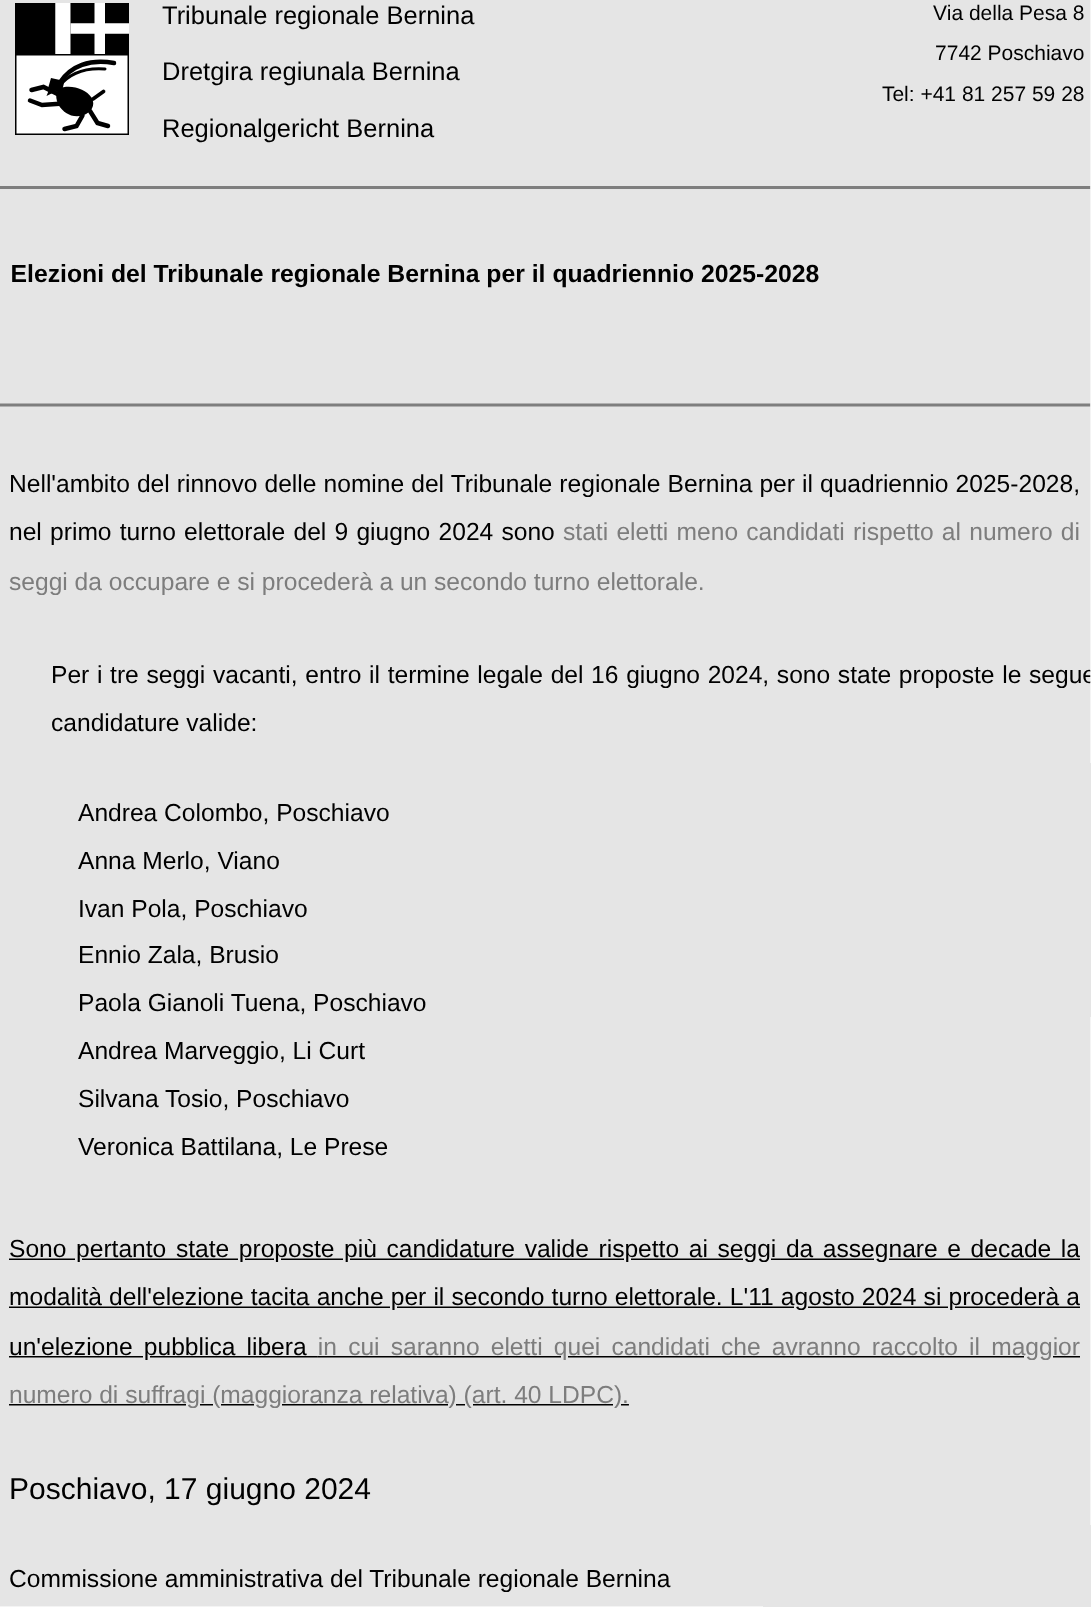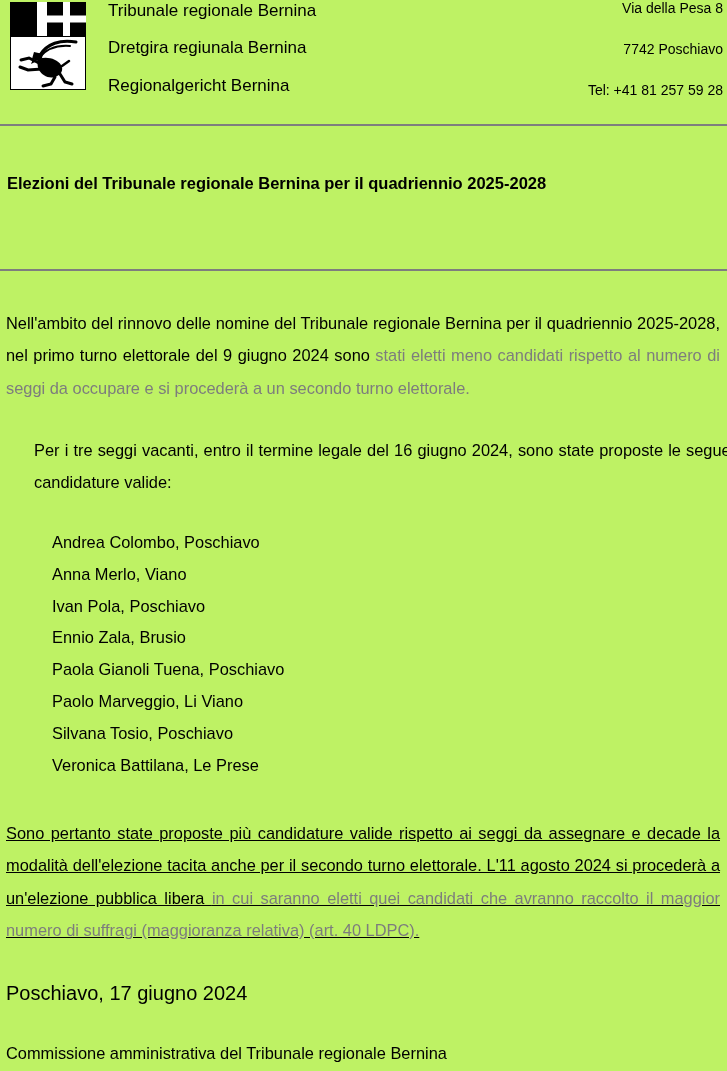--- a/index.html
+++ b/index.html
@@ -1,25 +1,25 @@
 <!DOCTYPE html>
 <html><head>
 <meta charset="utf-8">
 <style>
   html,body{margin:0;padding:0;background:#fff;}
   .page{
-    position:relative;width:727px;height:1071px;background:#bef264;
+    position:relative;width:727px;height:1071px;background:#e5e5e5;
     font-family:"Liberation Sans",sans-serif;color:#000;overflow:hidden;
   }
   .abs{position:absolute;}
   
   .logo{left:10px;top:2px;width:76px;height:88px;}
   .hdr-names{left:108px;top:1px;display:flex;flex-direction:column;gap:17px;
     font-size:17px;line-height:1.2;white-space:nowrap;}
-  .hdr-addr{right:4px;top:0;display:flex;flex-direction:column;gap:24px;
+  .hdr-addr{right:4px;top:0;display:flex;flex-direction:column;gap:10px;
     font-size:14px;line-height:1.2;text-align:right;white-space:nowrap;}
   
   .rule{left:0;width:727px;height:2px;background:#7e7e7e;}
   #rule1{top:124px;}
   #rule2{top:269px;}
   
   .title-block{left:7px;top:168px;width:714px;font-weight:bold;
     font-size:16.5px;line-height:30px;}
   
   .para{left:6px;width:714px;font-size:16.4px;line-height:32.4px;text-align:justify;}
@@ -89,21 +89,21 @@
   <div class="abs para" id="p1"><span>Nell'ambito del rinnovo delle nomine del Tribunale regionale Bernina per il quadriennio 2025-2028, nel primo turno elettorale del 9 giugno 2024 sono </span><span class="muted">stati eletti meno candidati rispetto al numero di seggi da occupare e si procederà a un secondo turno elettorale.</span></div>
 
   <div class="abs para" id="p2"><span>Per i tre seggi vacanti, entro il termine legale del 16 giugno 2024, sono state proposte le seguenti candidature valide:</span></div>
 
   <div class="abs cand-list">
     <div>Andrea Colombo, Poschiavo</div>
     <div>Anna Merlo, Viano</div>
     <div>Ivan Pola, Poschiavo</div>
     <div>Ennio Zala, Brusio</div>
     <div>Paola Gianoli Tuena, Poschiavo</div>
-    <div>Paolo Marveggio, Li Viano</div>
+    <div>Andrea Marveggio, Li Curt</div>
     <div>Silvana Tosio, Poschiavo</div>
     <div>Veronica Battilana, Le Prese</div>
   </div>
 
   <div class="abs para" id="p3"><span>Sono pertanto state proposte più candidature valide rispetto ai seggi da assegnare e decade la modalità dell'elezione tacita anche per il secondo turno elettorale. L'11 agosto 2024 si procederà a un'elezione pubblica libera </span><span class="muted">in cui saranno eletti quei candidati che avranno raccolto il maggior numero di suffragi (maggioranza relativa) (art. 40 LDPC).</span></div>
 
   <div class="abs place-date">Poschiavo, 17 giugno 2024</div>
   <div class="abs signature">Commissione amministrativa del Tribunale regionale Bernina</div>
 
 </div>

